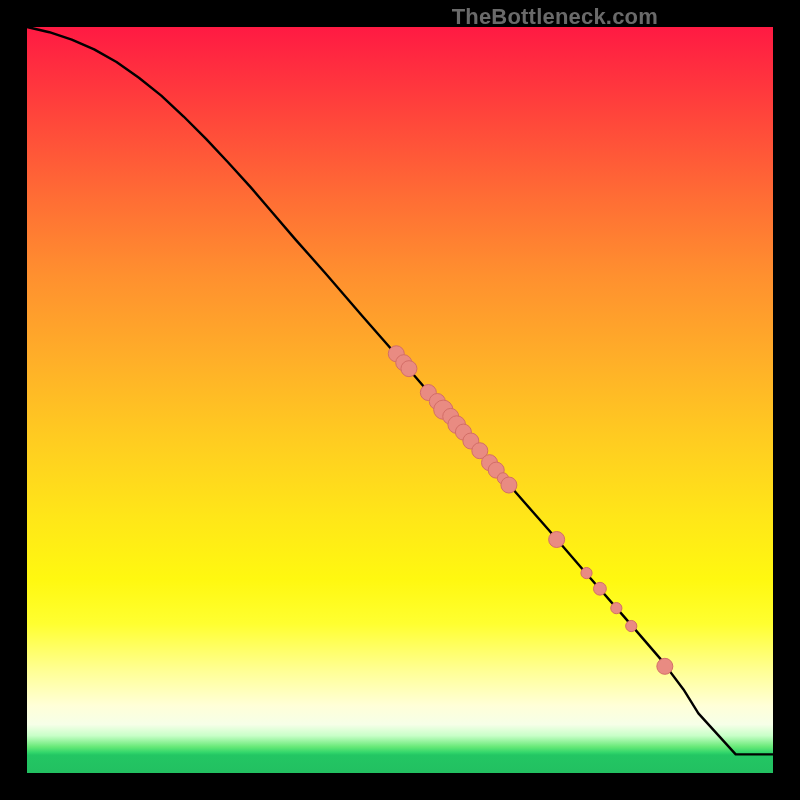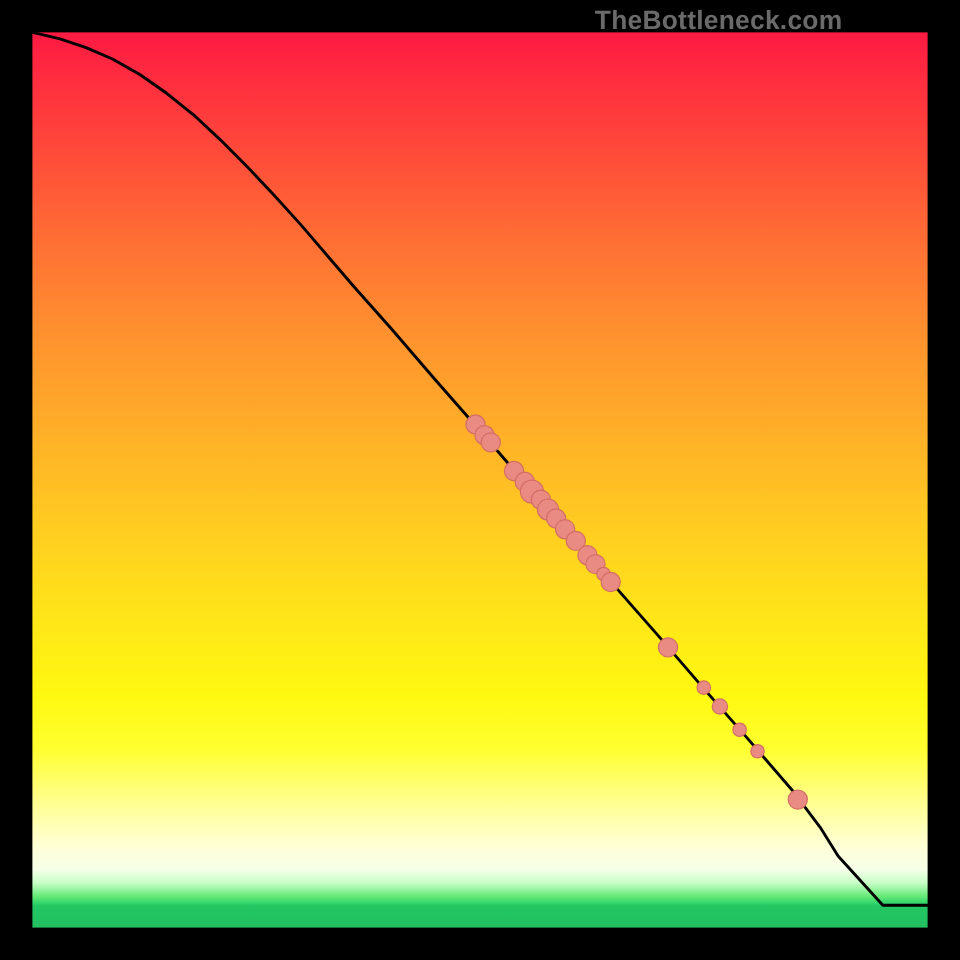--- a/index.html
+++ b/index.html
@@ -9,21 +9,20 @@
     height: 800px;
     background: #000000;
     overflow: hidden;
     font-family: -apple-system, BlinkMacSystemFont, "Segoe UI", Arial, sans-serif;
   }
   .stage {
     position: relative;
     width: 688px;
     height: 800px;
     background: #000000;
-    padding-left: 44px;
   }
   .plot-area {
     position: absolute;
     left: 27px;
     top: 27px;
     width: 746px;
     height: 746px;
     
     background: linear-gradient(
       to bottom,

